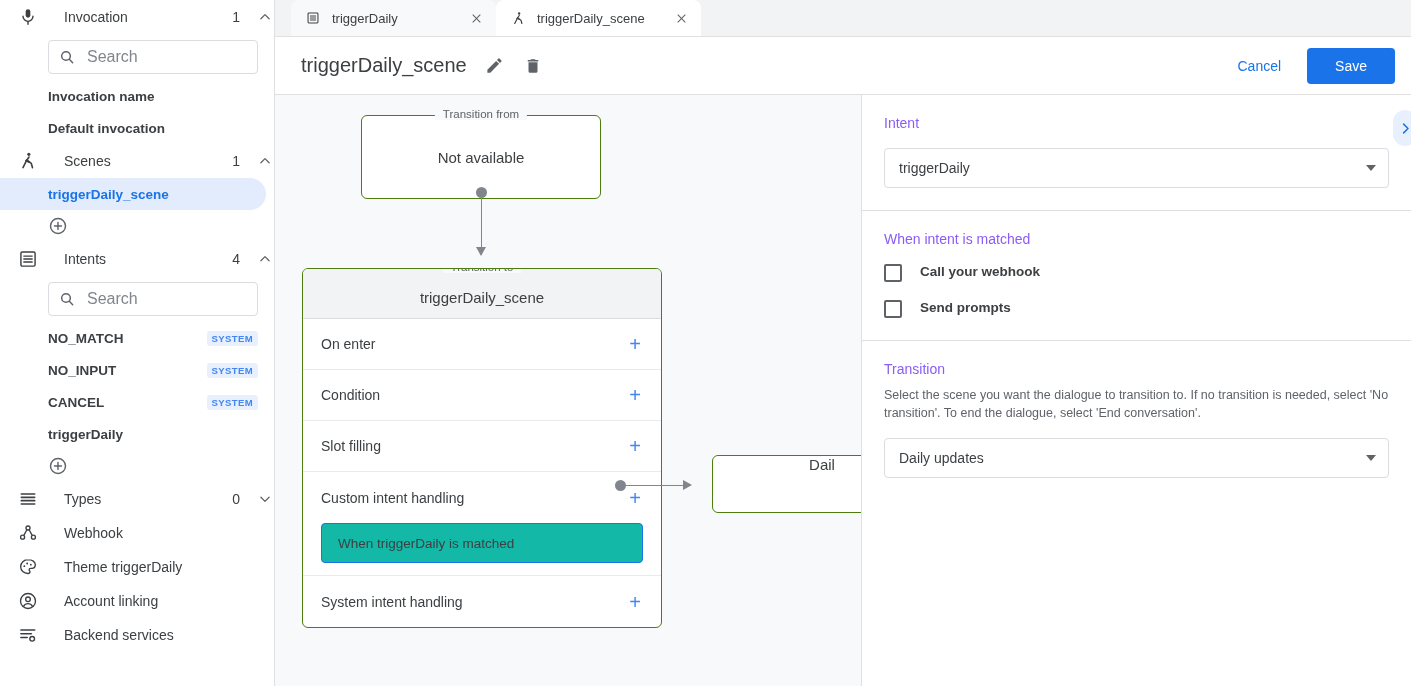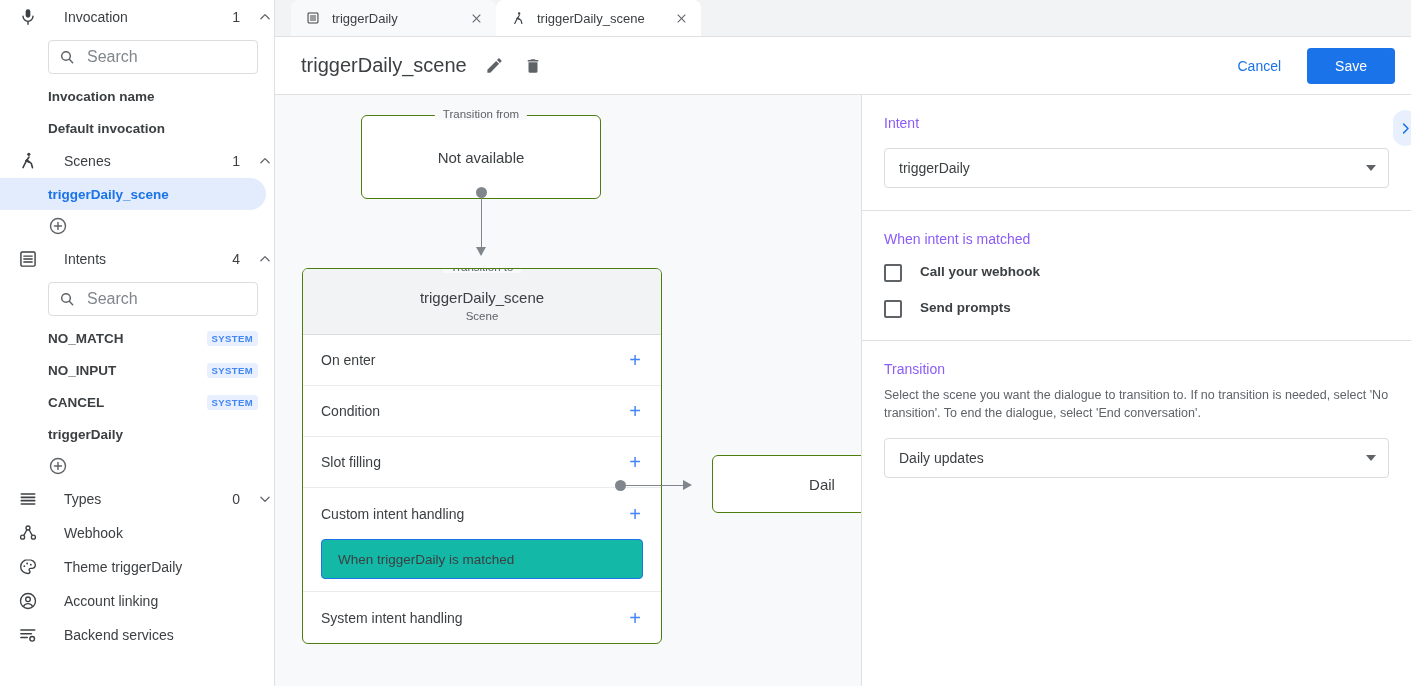--- a/index.html
+++ b/index.html
@@ -310,21 +310,21 @@
     width: 0; height: 0;
     border-top: 5.5px solid transparent;
     border-bottom: 5.5px solid transparent;
     border-left: 9px solid #80868b;
   }
 
   
   #tnext {
     left: 437px; top: 360px;
     width: 220px; height: 58px;
-    display: flex; align-items: center; justify-content: center;
+    display: flex; justify-content: center;
   }
   #tnext .nname { font-size: 15px; color: #3c4043; white-space: nowrap; }
 
   
   .rpanel {
     flex: 1;
     background: #fff;
     position: relative;
     overflow: hidden;
   }
@@ -641,21 +641,20 @@
 
         <div class="arrow-dot"></div>
         <div class="arrow-line"></div>
         <div class="arrow-head"></div>
 
         <div class="fieldset" id="tto">
           <span class="legend">Transition to</span>
 
           <div class="scene-head">
             <div class="sname">triggerDaily_scene</div>
-            <div class="stype">Scene</div>
           </div>
 
           <div class="scene-row">
             <span class="srl">On enter</span>
             <span class="plus">+</span>
           </div>
           <div class="scene-row">
             <span class="srl">Condition</span>
             <span class="plus">+</span>
           </div>

